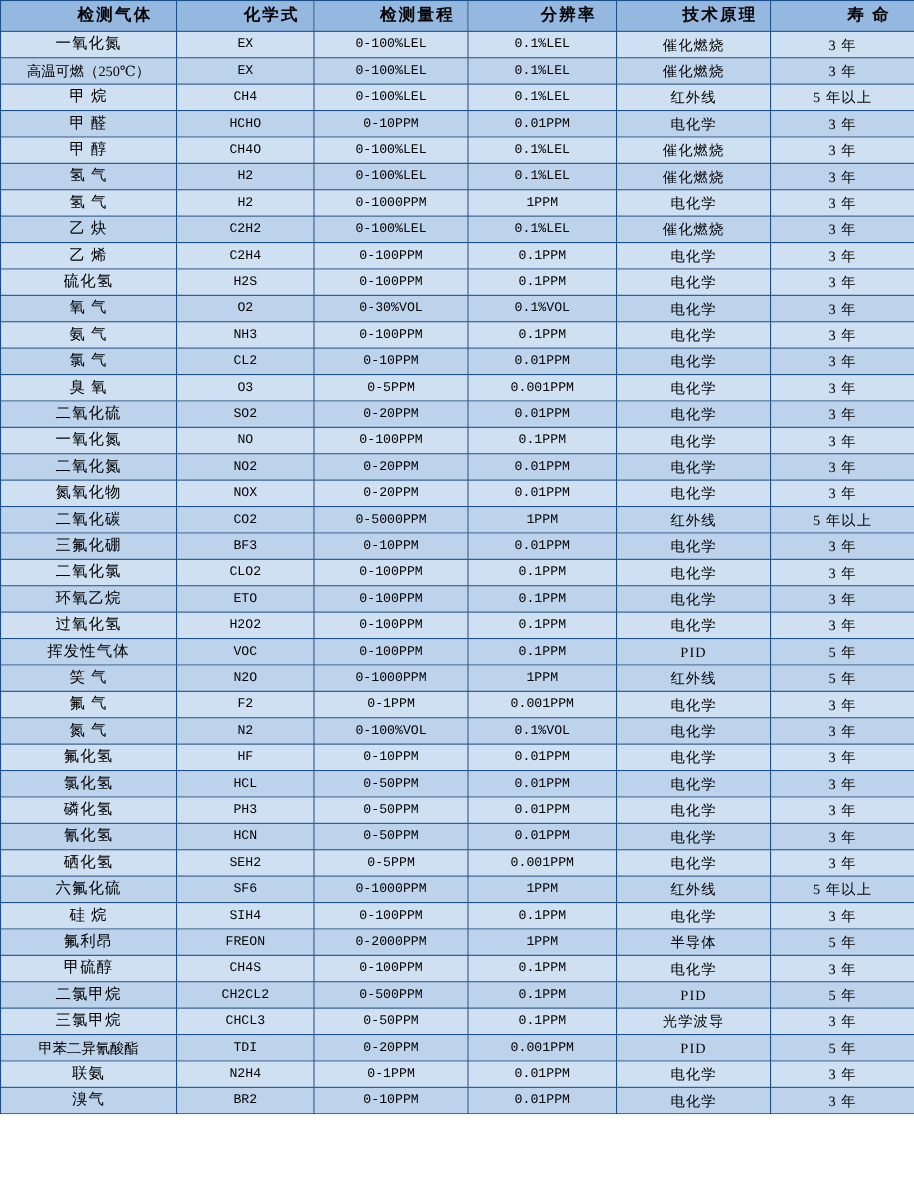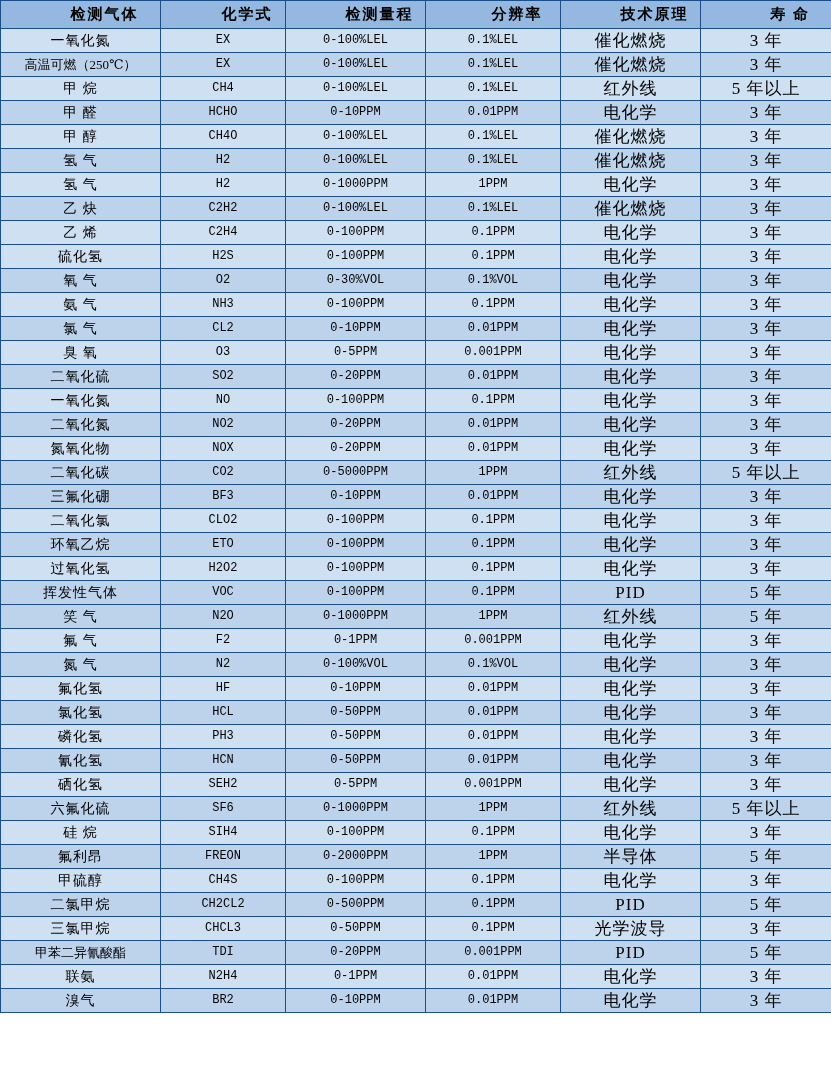--- a/index.html
+++ b/index.html
@@ -57,25 +57,25 @@
   #gas-table tbody td.narrow-name {
     letter-spacing: 0px;
     font-size: 13px;
   }
   #gas-table tbody td.mono {
     font-family: "Liberation Mono", "DejaVu Sans Mono", monospace;
     font-size: 12px;
     letter-spacing: 0px;
   }
   #gas-table tbody td.tech {
-    font-size: 17px;
+    font-size: 13px;
     letter-spacing: 1px;
   }
   #gas-table tbody td.life {
-    font-size: 17px;
+    font-size: 13px;
     letter-spacing: 1px;
     text-align: center;
   }
 </style>
 </head>
 <body>
 
 <table id="gas-table">
   <colgroup>
     <col class="c0">

